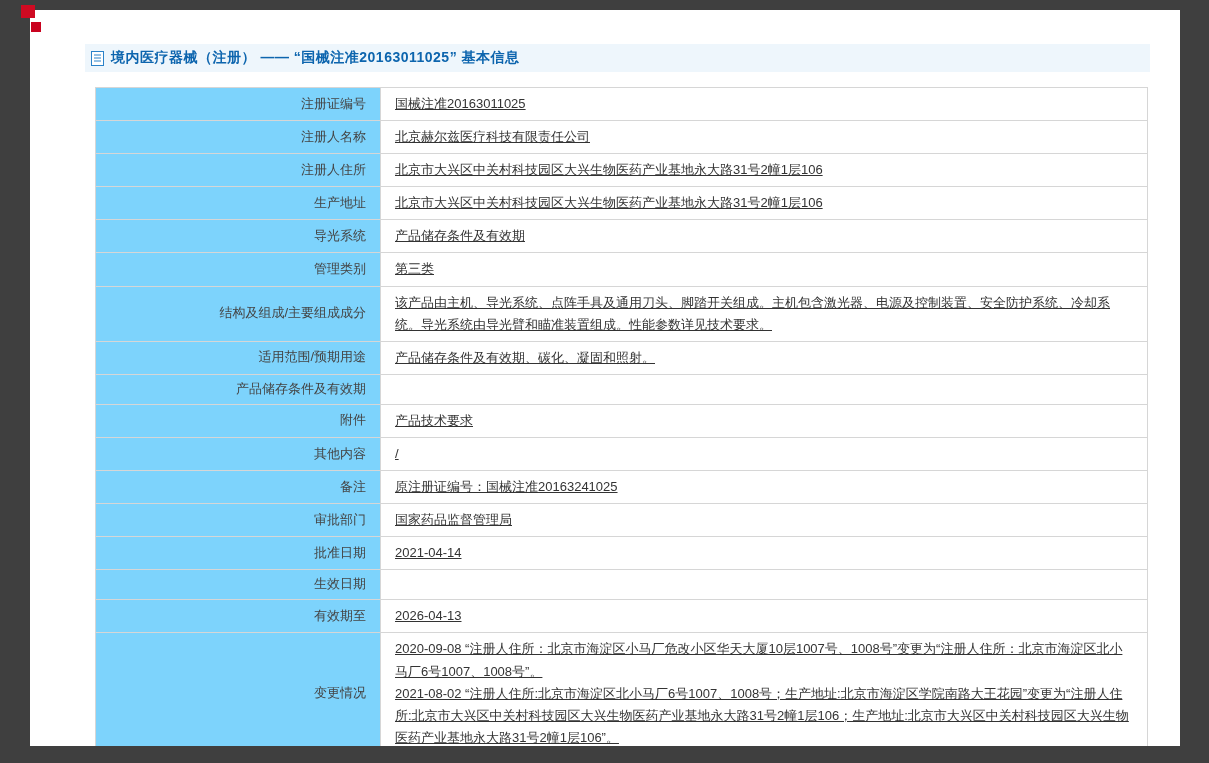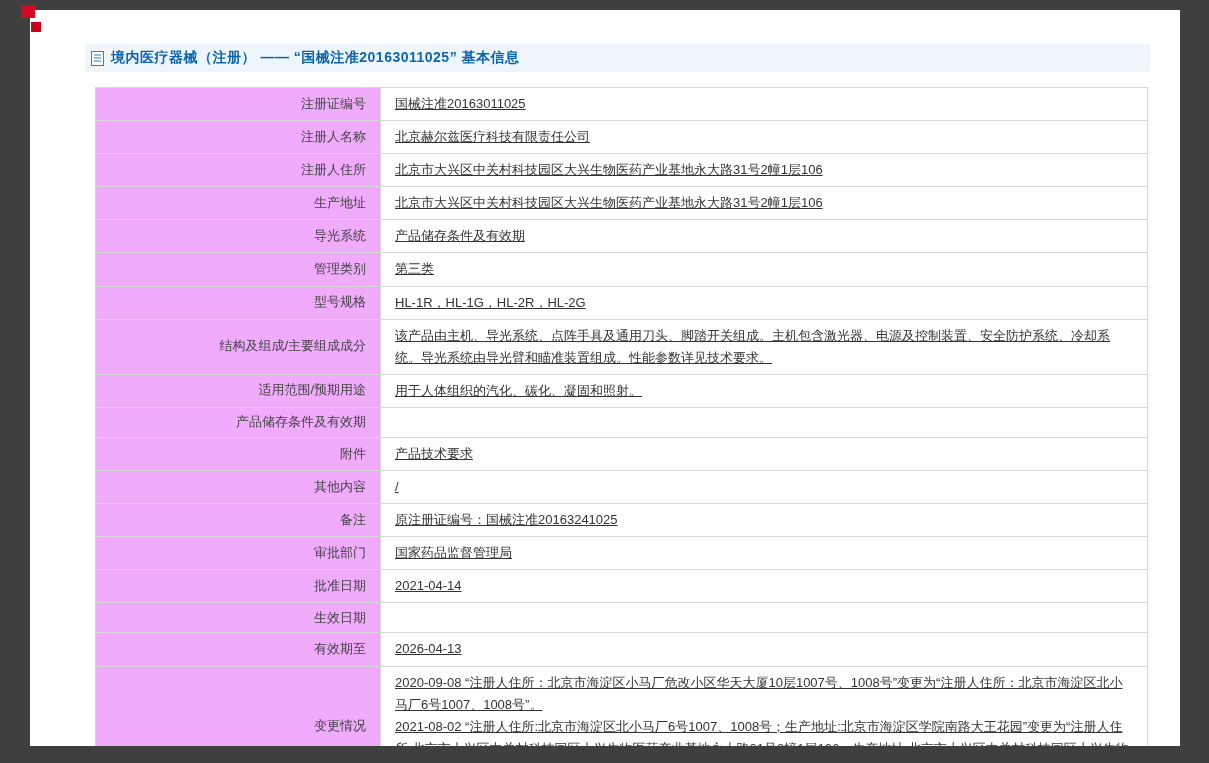--- a/index.html
+++ b/index.html
@@ -64,21 +64,21 @@
     table-layout: fixed;
     font-size: 13px;
   }
   .info-table th, .info-table td {
     border: 1px solid #d6d6d6;
     vertical-align: middle;
   }
   .info-table tr { height: 30px; }
   .info-table th {
     width: 285px;
-    background: #f0abfc;
+    background: #7dd3fc;
     color: #444;
     font-weight: normal;
     text-align: right;
     padding: 4px 14px 4px 8px;
     line-height: 1.6;
   }
   .info-table td {
     background: #ffffff;
     color: #333;
     text-align: left;
@@ -139,33 +139,29 @@
   <tr>
     <th>导光系统</th>
     <td>产品储存条件及有效期</td>
   </tr>
 
   <tr>
     <th>管理类别</th>
     <td>第三类</td>
   </tr>
 
-  <tr>
-    <th>型号规格</th>
-    <td>HL-1R，HL-1G，HL-2R，HL-2G</td>
-  </tr>
 
   <tr>
     <th>结构及组成/主要组成成分</th>
     <td>该产品由主机、导光系统、点阵手具及通用刀头、脚踏开关组成。主机包含激光器、电源及控制装置、安全防护系统、冷却系统。导光系统由导光臂和瞄准装置组成。性能参数详见技术要求。</td>
   </tr>
 
   <tr>
     <th>适用范围/预期用途</th>
-    <td>用于人体组织的汽化、碳化、凝固和照射。</td>
+    <td>产品储存条件及有效期、碳化、凝固和照射。</td>
   </tr>
 
   <tr>
     <th>产品储存条件及有效期</th>
     <td></td>
   </tr>
 
   <tr>
     <th>附件</th>
     <td>产品技术要求</td>

